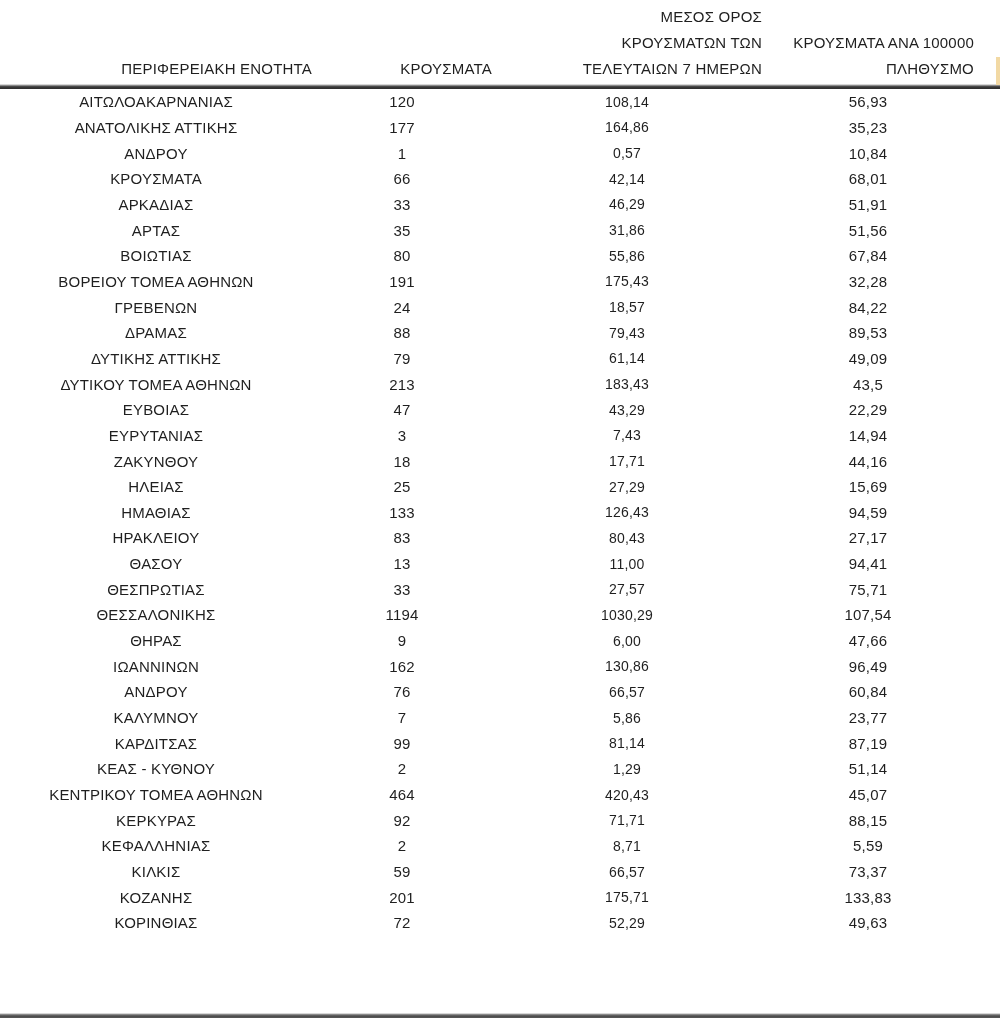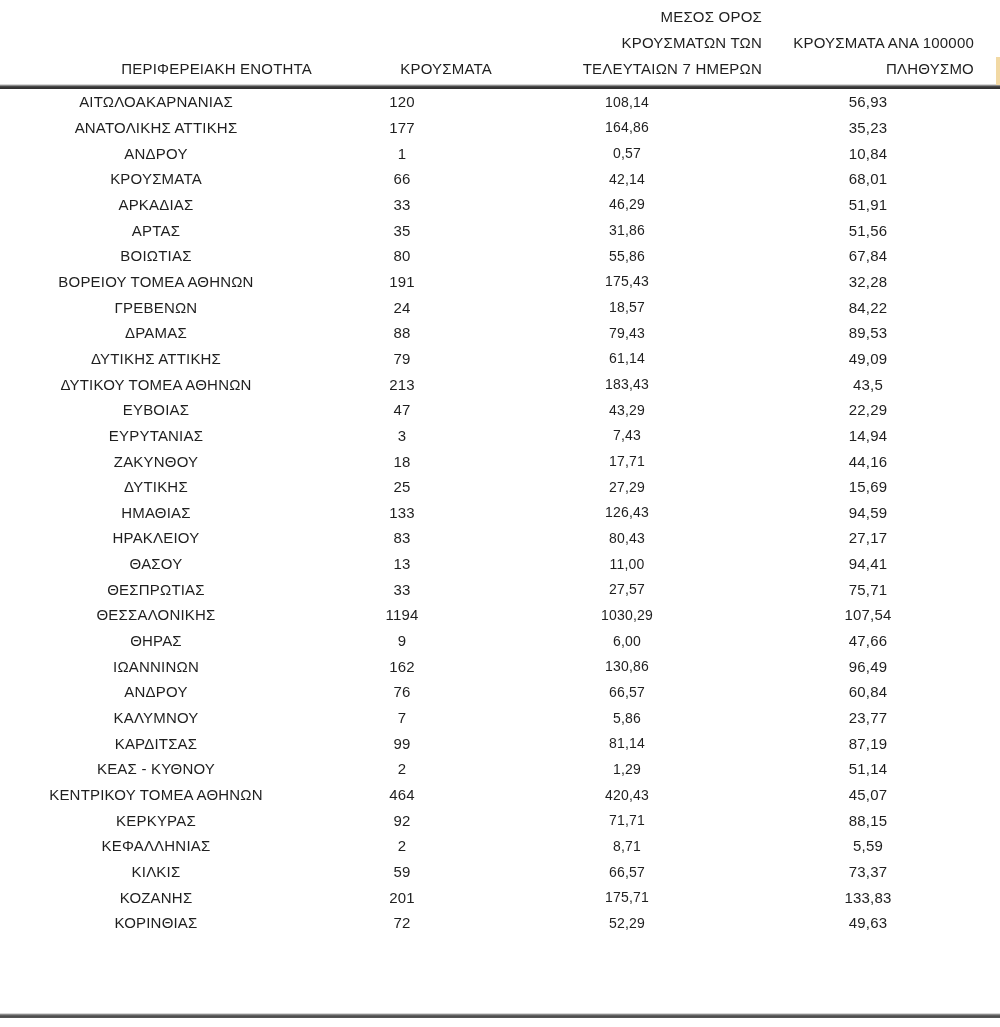--- a/index.html
+++ b/index.html
@@ -191,21 +191,21 @@
   </div>
 
   <div class="tr grid-cols">
     <div class="td">ΖΑΚΥΝΘΟΥ</div>
     <div class="td">18</div>
     <div class="td avg">17,71</div>
     <div class="td">44,16</div>
   </div>
 
   <div class="tr grid-cols">
-    <div class="td">ΔΥΤΙΚΗΣ</div>
+    <div class="td">ΗΛΕΙΑΣ</div>
     <div class="td">25</div>
     <div class="td avg">27,29</div>
     <div class="td">15,69</div>
   </div>
 
   <div class="tr grid-cols">
     <div class="td">ΗΜΑΘΙΑΣ</div>
     <div class="td">133</div>
     <div class="td avg">126,43</div>
     <div class="td">94,59</div>

